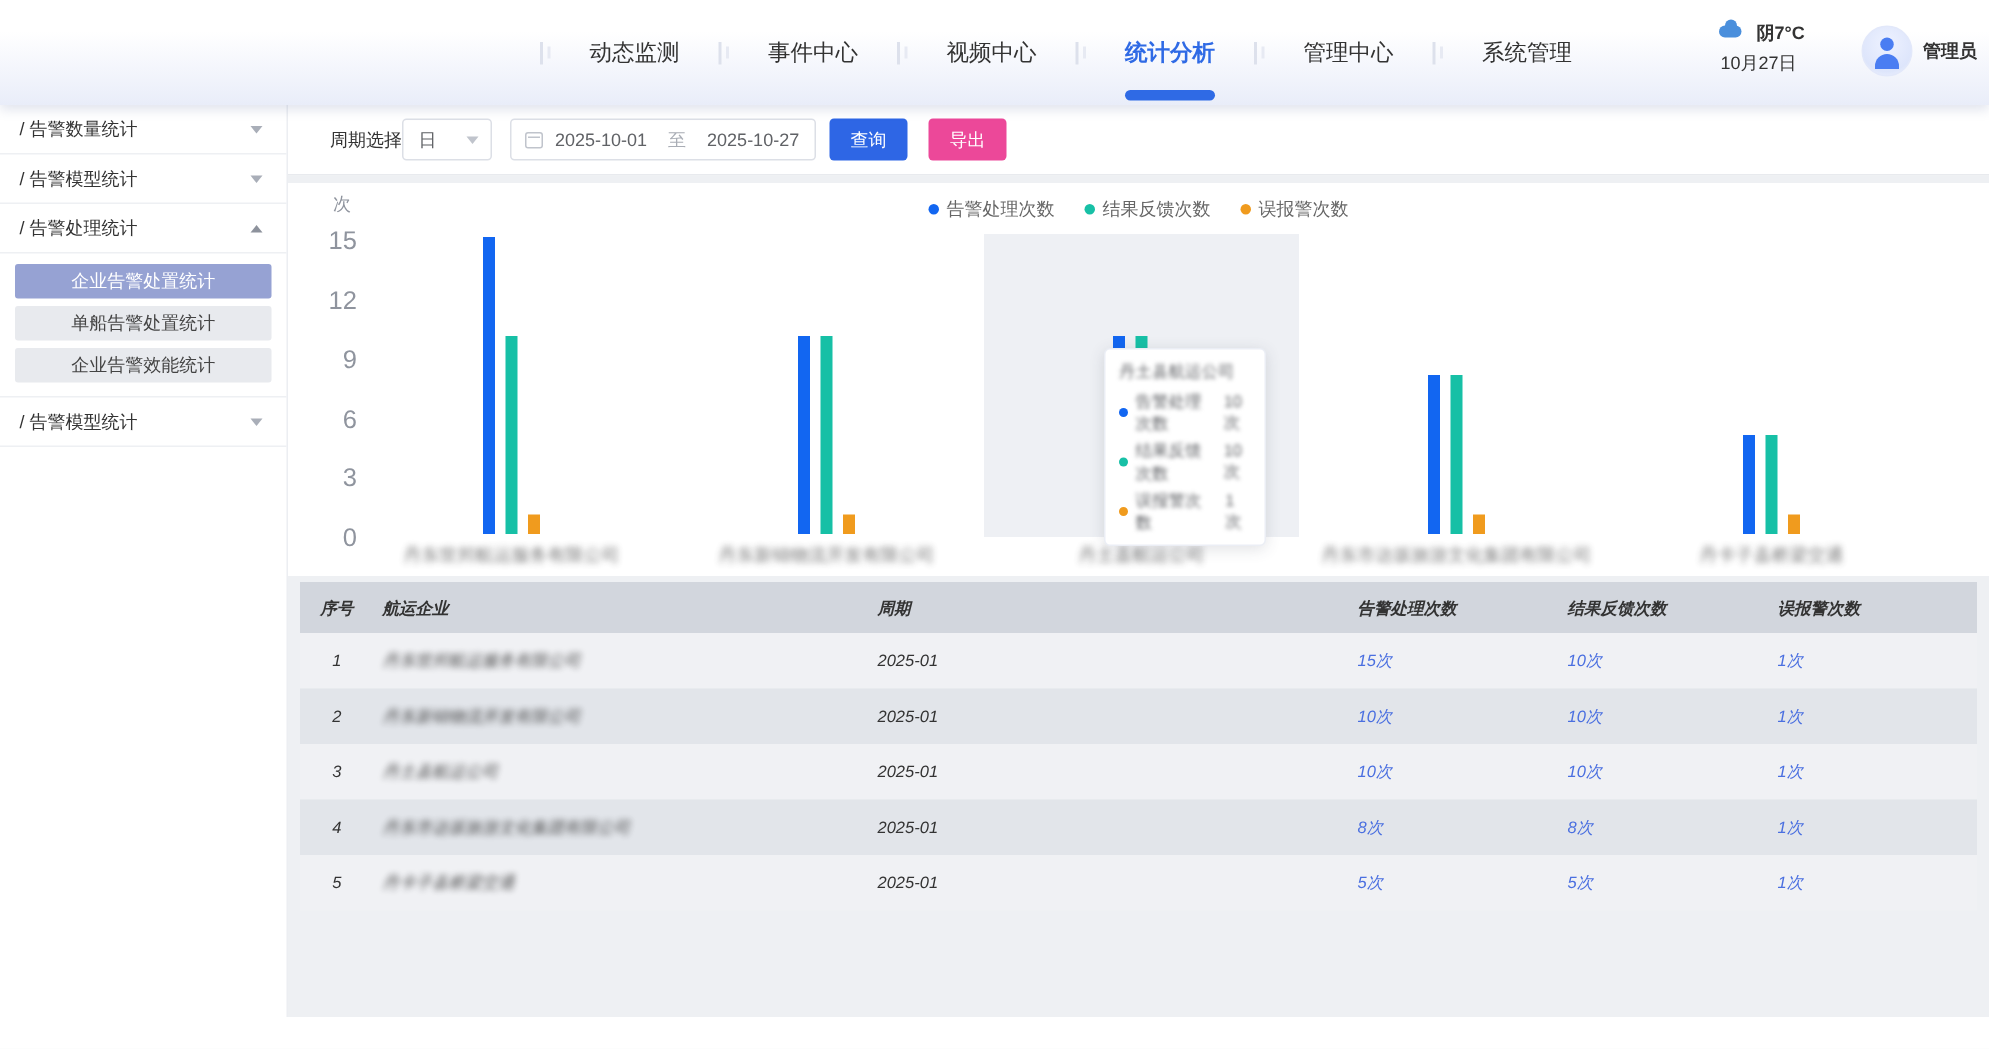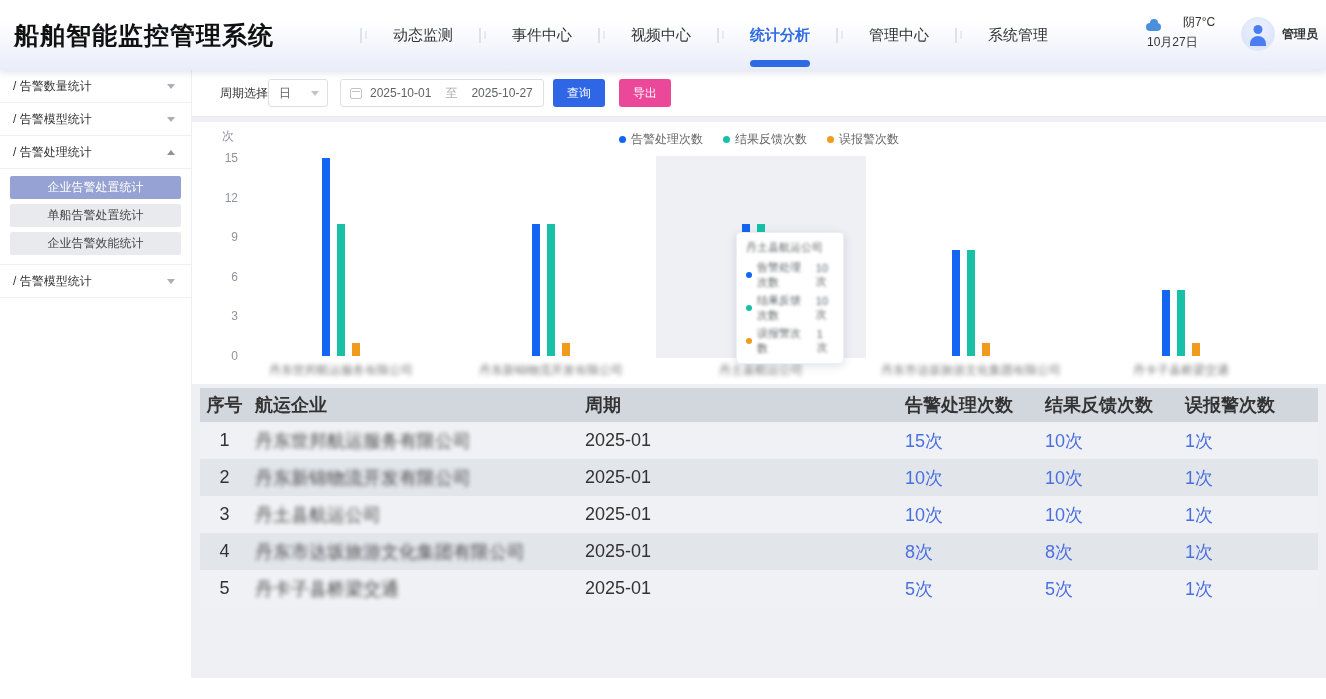--- a/index.html
+++ b/index.html
@@ -17,21 +17,21 @@
   .nav-item { position:relative; width:104px; height:70px; display:flex; align-items:center;
     justify-content:center; font-size:15px; color:#333; cursor:pointer; }
   .nav-item.active { color:#2f6ae5; font-weight:bold; }
   .nav-underline { position:absolute; left:50%; transform:translateX(-50%); bottom:3px;
     width:60px; height:7px; border-radius:4px; background:#2f6ae5; }
   .nav-divider { width:15px; height:70px; display:flex; align-items:center; justify-content:center; gap:3px; }
   .nav-divider i { display:block; width:2px; background:#dde1ec; }
   .nav-divider i:first-child { height:15px; }
   .nav-divider i:last-child { height:8px; background:#e7eaf3; }
   .weather { position:absolute; right:100px; top:14px; width:80px; font-size:12px; color:#333; }
-  .weather-line1 { display:flex; align-items:flex-end; gap:22px; }
+  .weather-line1 { display:flex; align-items:flex-start; gap:10px;font-weight:bold; }
   .cloud { position:relative; width:15px; height:8px; background:#4a8fdc; border-radius:8px; margin-top:3px; }
   .cloud::before { content:""; position:absolute; left:4px; top:-4px; width:8px; height:8px;
     background:#4a8fdc; border-radius:50%; }
   .weather-line2 { margin-top:3px; padding-left:1px; }
   .user { position:absolute; right:8px; top:17px; display:flex; align-items:center; gap:7px; }
   .avatar { position:relative; width:34px; height:34px; border-radius:50%;
     background:radial-gradient(circle at 50% 35%, #eef2ff 0%, #dde5fb 70%, #f4f7ff 100%);
     border:1px solid #e2e8fa; overflow:hidden; }
   .avatar .head { position:absolute; left:50%; top:7px; transform:translateX(-50%);
     width:9px; height:9px; border-radius:50%; background:#4a7df2; }
@@ -71,21 +71,21 @@
     justify-content:center; padding:0 14px; cursor:pointer; }
   .btn-query { background:#2e66e5; margin-left:9px; }
   .btn-export { background:#ec4899; margin-left:14px; }
 
   
   .chart-card { position:relative; margin-top:5px; height:262px; background:#fff; }
   .legend { position:absolute; left:0; right:0; top:9px; display:flex; justify-content:center; gap:20px; }
   .legend-item { display:flex; align-items:center; gap:5px; font-size:12px; color:#666; cursor:pointer; }
   .legend-dot { width:7px; height:7px; border-radius:50%; }
   .y-unit { position:absolute; left:30px; top:6px; font-size:12px; color:#8f949e; }
-  .y-tick { position:absolute; width:36px; text-align:right; font-size:12px; color:#8f949e; }
+  .y-tick { position:absolute; width:36px; text-align:right; font-size:17px; color:#8f949e; }
   .band { position:absolute; top:34px; height:202px; }
   .band.highlight { background:#eef0f4; }
   .bars { position:absolute; left:0; right:0; bottom:2px; display:flex; align-items:flex-end;
     justify-content:center; gap:7px; }
   .bar { width:8px; cursor:pointer; }
   .x-label { position:absolute; top:240px; font-size:12px; color:#666; text-align:center; white-space:nowrap; }
   .redacted { filter:blur(2px); opacity:.9; }
   .tooltip { position:absolute; left:544px; top:110px; width:108px; background:#fff;
     border:1px solid #ebeef5; border-radius:4px; box-shadow:0 2px 10px rgba(60,70,90,.16);
     padding:7px 9px; z-index:5; }
@@ -93,35 +93,34 @@
   .tt-title { font-size:11px; color:#606266; margin-bottom:5px; }
   .tt-row { display:flex; align-items:center; gap:5px; font-size:11px; color:#606266; margin-top:3px; }
   .tt-dot { width:6px; height:6px; border-radius:50%; flex:none; }
   .tt-val { margin-left:auto; padding-left:8px; }
 
   
   .table-wrap { margin:4px 8px 0 8px; }
   .t-row { display:flex; align-items:center; }
   .t-head { height:34px; background:#d2d6dd; }
   .t-head .t-cell { font-weight:bold; color:#333; }
-  .t-cell { font-size:18px; color:#333; padding-right:6px; }
+  .t-cell { font-size:11px; color:#333; padding-right:6px;font-style:italic; }
   .c0 { width:55px; text-align:center; }
   .c1 { width:330px; } .c2 { width:320px; } .c3 { width:140px; } .c4 { width:140px; } .c5 { width:133px; }
   .t-body .t-row { height:37px; }
   .t-body .t-row:nth-child(odd) { background:#f0f1f4; }
   .t-body .t-row:nth-child(even) { background:#e2e5ea; }
   .link { color:#4a6fe0; cursor:pointer; }
 </style>
 </head>
 <body>
 
 <div class="app">
 
   <div class="topbar">
-    <div class="app-title">船舶智能监控管理系统</div>
     <div class="top-nav">
         <div class="nav-divider">
           <i></i>
           <i></i>
         </div>
         <div class="nav-item">
           <span>动态监测</span>
         </div>
         <div class="nav-divider">
           <i></i>

